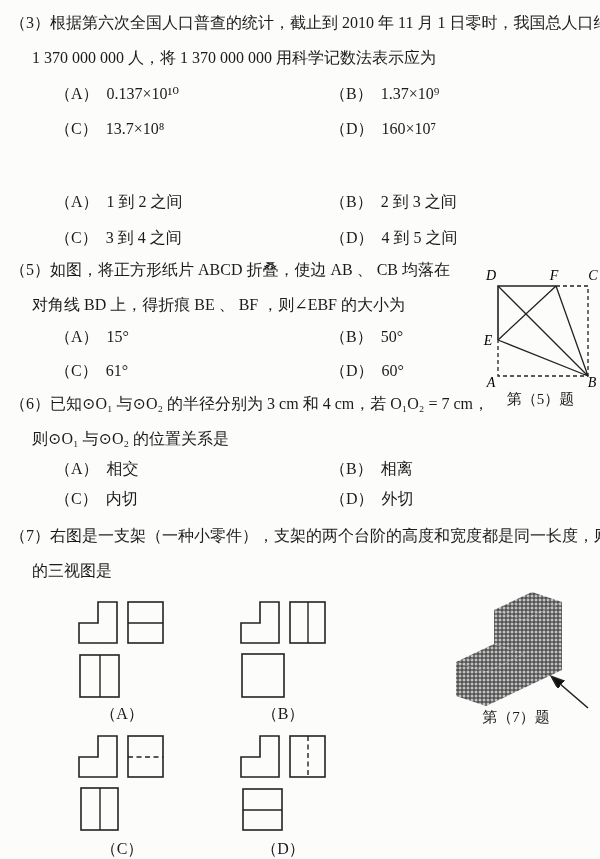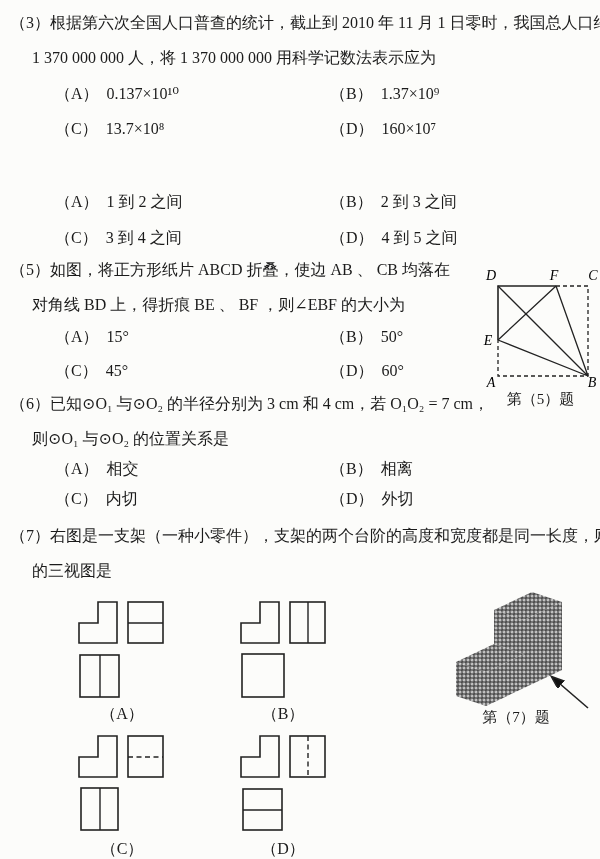--- a/index.html
+++ b/index.html
@@ -56,21 +56,21 @@
     <span class="p1">（5）如图，将正方形纸片 ABCD 折叠，使边 AB 、 CB 均落在</span>
   </div>
   <div class="row" style="top:295px">
     <span class="p2">对角线 BD 上，得折痕 BE 、 BF ，则∠EBF 的大小为</span>
   </div>
   <div class="row" style="top:327px">
     <span class="c1"><span>（A）</span><span class="ov">15°</span></span>
     <span class="c2"><span>（B）</span><span class="ov">50°</span></span>
   </div>
   <div class="row" style="top:361px">
-    <span class="c1"><span>（C）</span><span class="ov">45°</span></span>
+    <span class="c1"><span>（C）</span><span class="ov">61°</span></span>
     <span class="c2"><span>（D）</span><span class="ov">60°</span></span>
   </div>
 
   <div class="fig" style="left:478px;top:266px;width:125px;height:145px;">
     <svg width="125" height="122" viewBox="0 0 125 122">
       <path d="M78 20 L110 20 L110 110 L20 110 L20 74" fill="none" stroke-width="1.3" stroke-dasharray="4,3"></path>
       <path d="M78 20 L20 20 L20 74" fill="none" stroke-width="1.6"></path>
       <path d="M20 20 L110 110 M20 74 L78 20 M20 74 L110 110 M78 20 L110 110" fill="none" stroke-width="1.3"></path>
       <text x="13" y="14" font-size="14" font-style="italic" text-anchor="middle">D</text>
       <text x="76" y="14" font-size="14" font-style="italic" text-anchor="middle">F</text>

